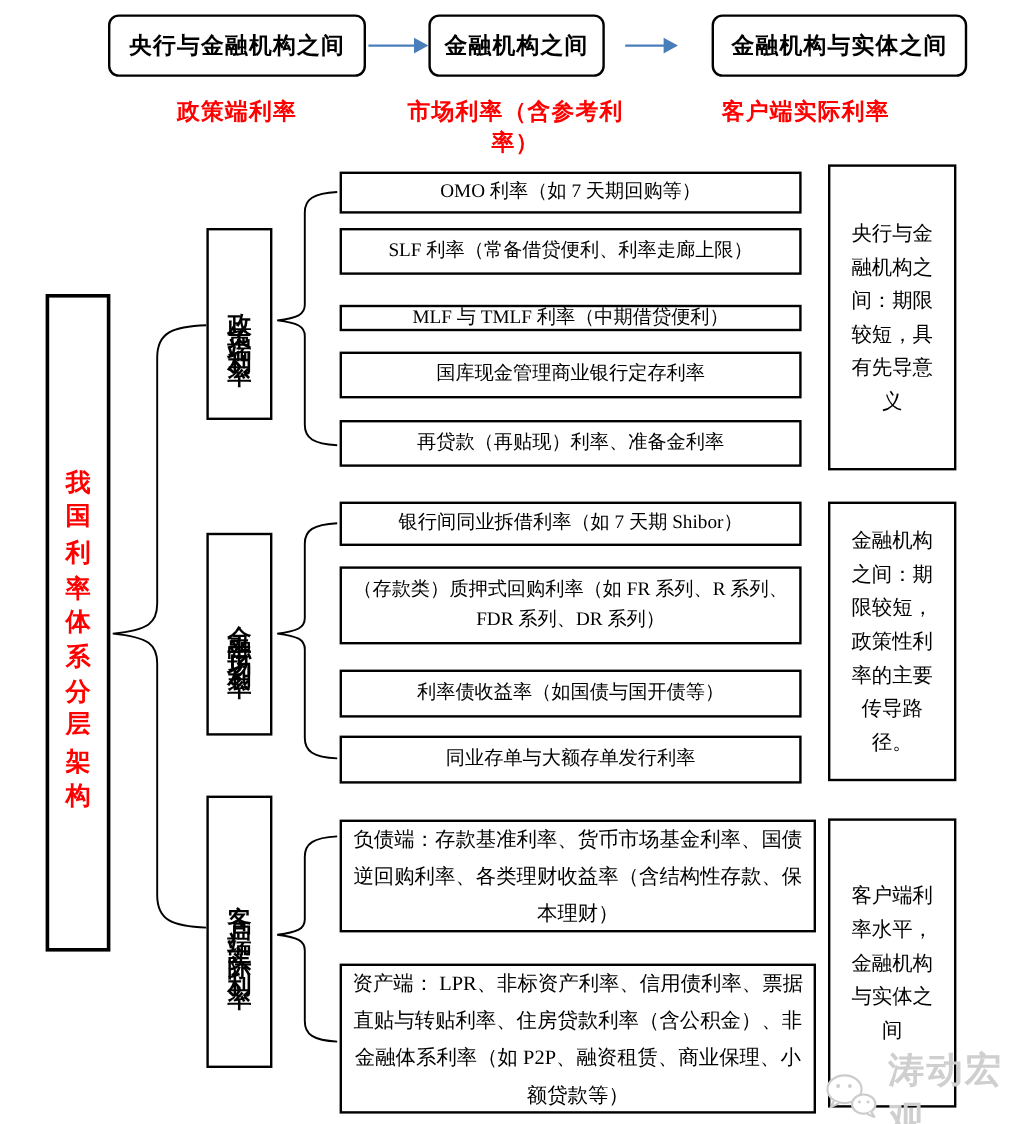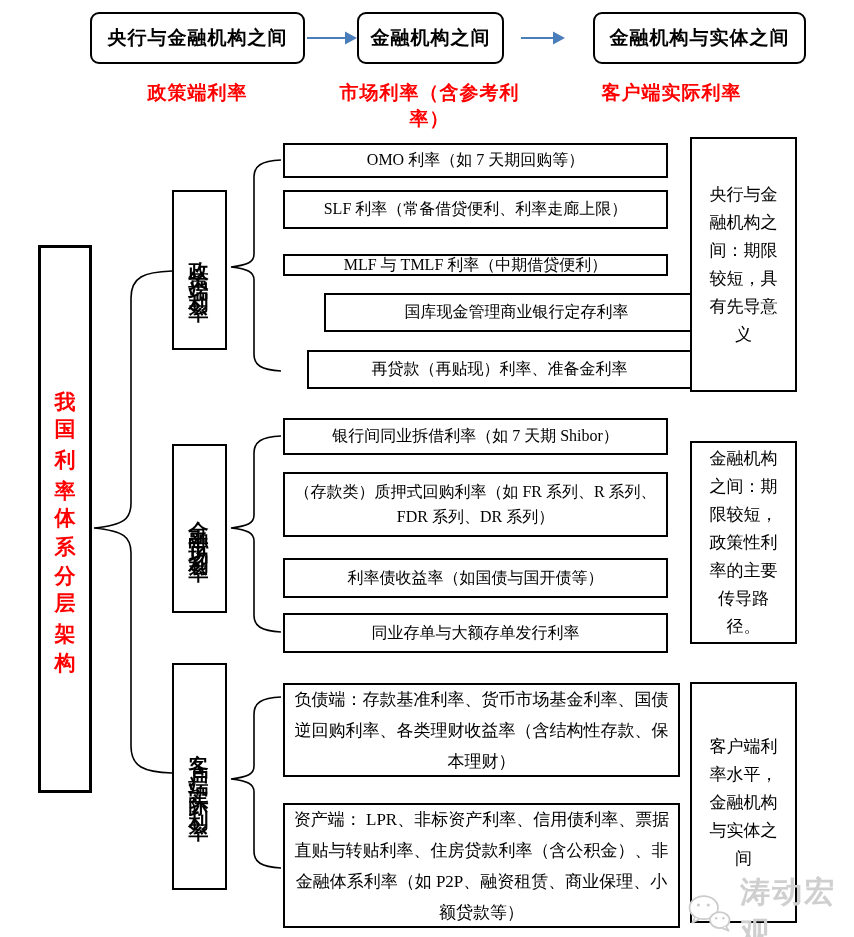--- a/index.html
+++ b/index.html
@@ -123,24 +123,24 @@
 
   <div class="abs itembox" style="top:143px;height:35px;">
     <span>OMO 利率（如 7 天期回购等）</span>
   </div>
   <div class="abs itembox" style="top:190px;height:39px;">
     <span>SLF 利率（常备借贷便利、利率走廊上限）</span>
   </div>
   <div class="abs itembox" style="top:254px;height:22px;">
     <span>MLF 与 TMLF 利率（中期借贷便利）</span>
   </div>
-  <div class="abs itembox" style="top:293px;height:39px;margin-left:41px;">
+  <div class="abs itembox" style="top:293px;height:39px;">
     <span>国库现金管理商业银行定存利率</span>
   </div>
-  <div class="abs itembox" style="top:350px;height:39px;margin-left:24px;">
+  <div class="abs itembox" style="top:350px;height:39px;">
     <span>再贷款（再贴现）利率、准备金利率</span>
   </div>
 
   <div class="abs itembox" style="top:418px;height:37px;">
     <span>银行间同业拆借利率（如 7 天期 Shibor）</span>
   </div>
   <div class="abs itembox" style="top:472px;height:65px;">
     <span>（存款类）质押式回购利率（如 FR 系列、R 系列、FDR 系列、DR 系列）</span>
   </div>
   <div class="abs itembox" style="top:558px;height:40px;">
@@ -153,21 +153,21 @@
   <div class="abs itembox wide" style="top:683px;height:94px;">
     <span>负债端：存款基准利率、货币市场基金利率、国债逆回购利率、各类理财收益率（含结构性存款、保本理财）</span>
   </div>
   <div class="abs itembox wide" style="top:803px;height:125px;">
     <span>资产端： LPR、非标资产利率、信用债利率、票据直贴与转贴利率、住房贷款利率（含公积金）、非金融体系利率（如 P2P、融资租赁、商业保理、小额贷款等）</span>
   </div>
 
   <div class="abs notebox" style="top:137px;height:255px;">
     <span>央行与金融机构之间：期限较短，具有先导意义</span>
   </div>
-  <div class="abs notebox" style="top:441px;height:203px;">
+  <div class="abs notebox" style="top:418px;height:233px;">
     <span>金融机构之间：期限较短，政策性利率的主要传导路径。</span>
   </div>
   <div class="abs notebox" style="top:682px;height:241px;">
     <span>客户端利率水平，金融机构与实体之间</span>
   </div>
 
   <div class="abs watermark" style="left:686px;top:872px;">
     <svg width="52" height="46" viewBox="0 0 52 46">
       <ellipse cx="20" cy="17" rx="16" ry="13" fill="#ffffff" stroke="#cccccc" stroke-width="2"></ellipse>
       <circle cx="14" cy="14" r="1.8" fill="#cccccc"></circle>

